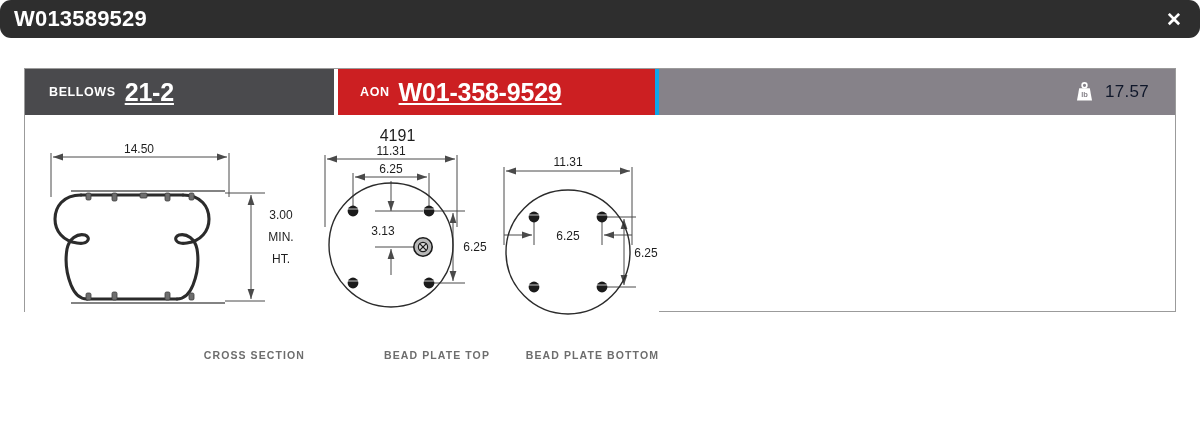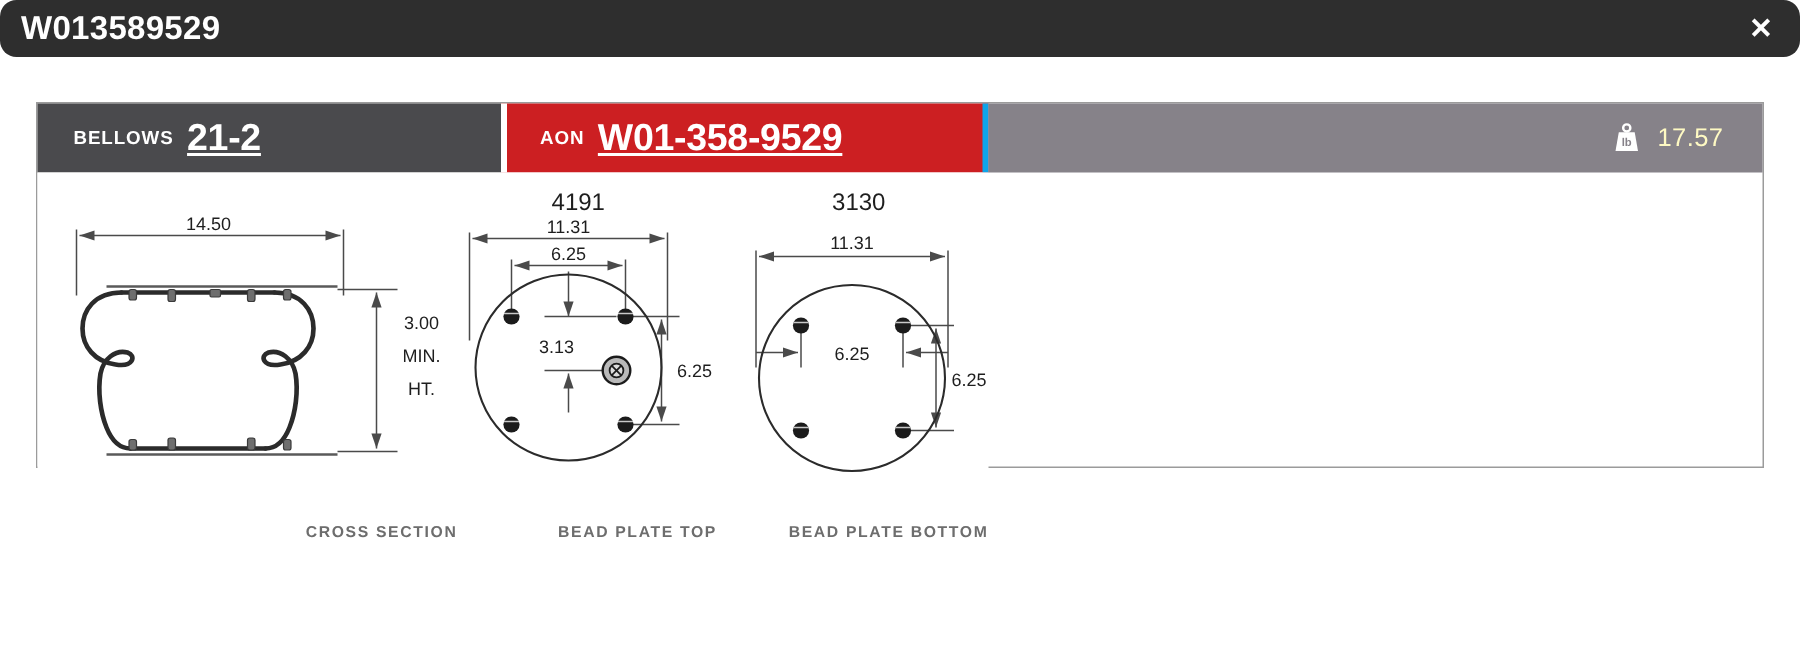--- a/index.html
+++ b/index.html
@@ -84,21 +84,21 @@
     border-right: 4px solid #0ea5e9;
   }
   .hdr-weight {
     flex: 1;
     background: #868289;
     display: flex;
     align-items: center;
     justify-content: flex-end;
     padding-right: 26px;
     box-sizing: border-box;
-    color: #fef9c3;
+    color: #0f172a;
   }
   .hdr-small {
     font-size: 12.5px;
     font-weight: bold;
     letter-spacing: 0.6px;
     margin-right: 9px;
   }
   .hdr-big {
     font-size: 25px;
     font-weight: bold;
@@ -268,21 +268,21 @@
             </g>
 
             <text class="dim-txt" x="110" y="38" text-anchor="middle" font-size="13.5">14.50</text>
             <text class="dim-txt" x="252" y="104" text-anchor="middle" font-size="13.5">3.00</text>
             <text class="dim-txt" x="252" y="126" text-anchor="middle" font-size="13.5">MIN.</text>
             <text class="dim-txt" x="252" y="148" text-anchor="middle" font-size="13.5">HT.</text>
           </svg>
           <div class="pane-caption">CROSS SECTION</div>
         </div>
 
-        <div class="pane" style="left:268px; width:185px;">
+        <div class="pane" style="left:280px; width:185px;">
           <div class="pane-topnum">4191</div>
           <svg width="185" height="230" viewBox="0 0 185 230">
             <g stroke="#4a4a4a" stroke-width="1" fill="none">
 
               <line x1="20" y1="40" x2="20" y2="112"></line>
               <line x1="152" y1="40" x2="152" y2="112"></line>
               <line x1="22" y1="44" x2="150" y2="44"></line>
               <path d="M22 44 L32 40.6 L32 47.4 Z" fill="#4a4a4a" stroke="none"></path>
               <path d="M150 44 L140 40.6 L140 47.4 Z" fill="#4a4a4a" stroke="none"></path>
 
@@ -330,21 +330,20 @@
 
             <text class="dim-txt" x="86" y="40" text-anchor="middle" font-size="13.5">11.31</text>
             <text class="dim-txt" x="86" y="58" text-anchor="middle" font-size="13">6.25</text>
             <text class="dim-txt" x="170" y="136" text-anchor="middle" font-size="13">6.25</text>
             <text class="dim-txt" x="78" y="120" text-anchor="middle" font-size="13.5">3.13</text>
           </svg>
           <div class="pane-caption">BEAD PLATE TOP</div>
         </div>
 
         <div class="pane" style="left:461px; width:173px;">
-          <div class="pane-topnum">3130</div>
           <svg width="173" height="230" viewBox="0 0 173 230">
             <g stroke="#4a4a4a" stroke-width="1" fill="none">
 
               <line x1="18" y1="52" x2="18" y2="130"></line>
               <line x1="146" y1="52" x2="146" y2="130"></line>
               <line x1="20" y1="56" x2="144" y2="56"></line>
               <path d="M20 56 L30 52.6 L30 59.4 Z" fill="#4a4a4a" stroke="none"></path>
               <path d="M144 56 L134 52.6 L134 59.4 Z" fill="#4a4a4a" stroke="none"></path>
 
               <line x1="48" y1="102" x2="48" y2="130"></line>

